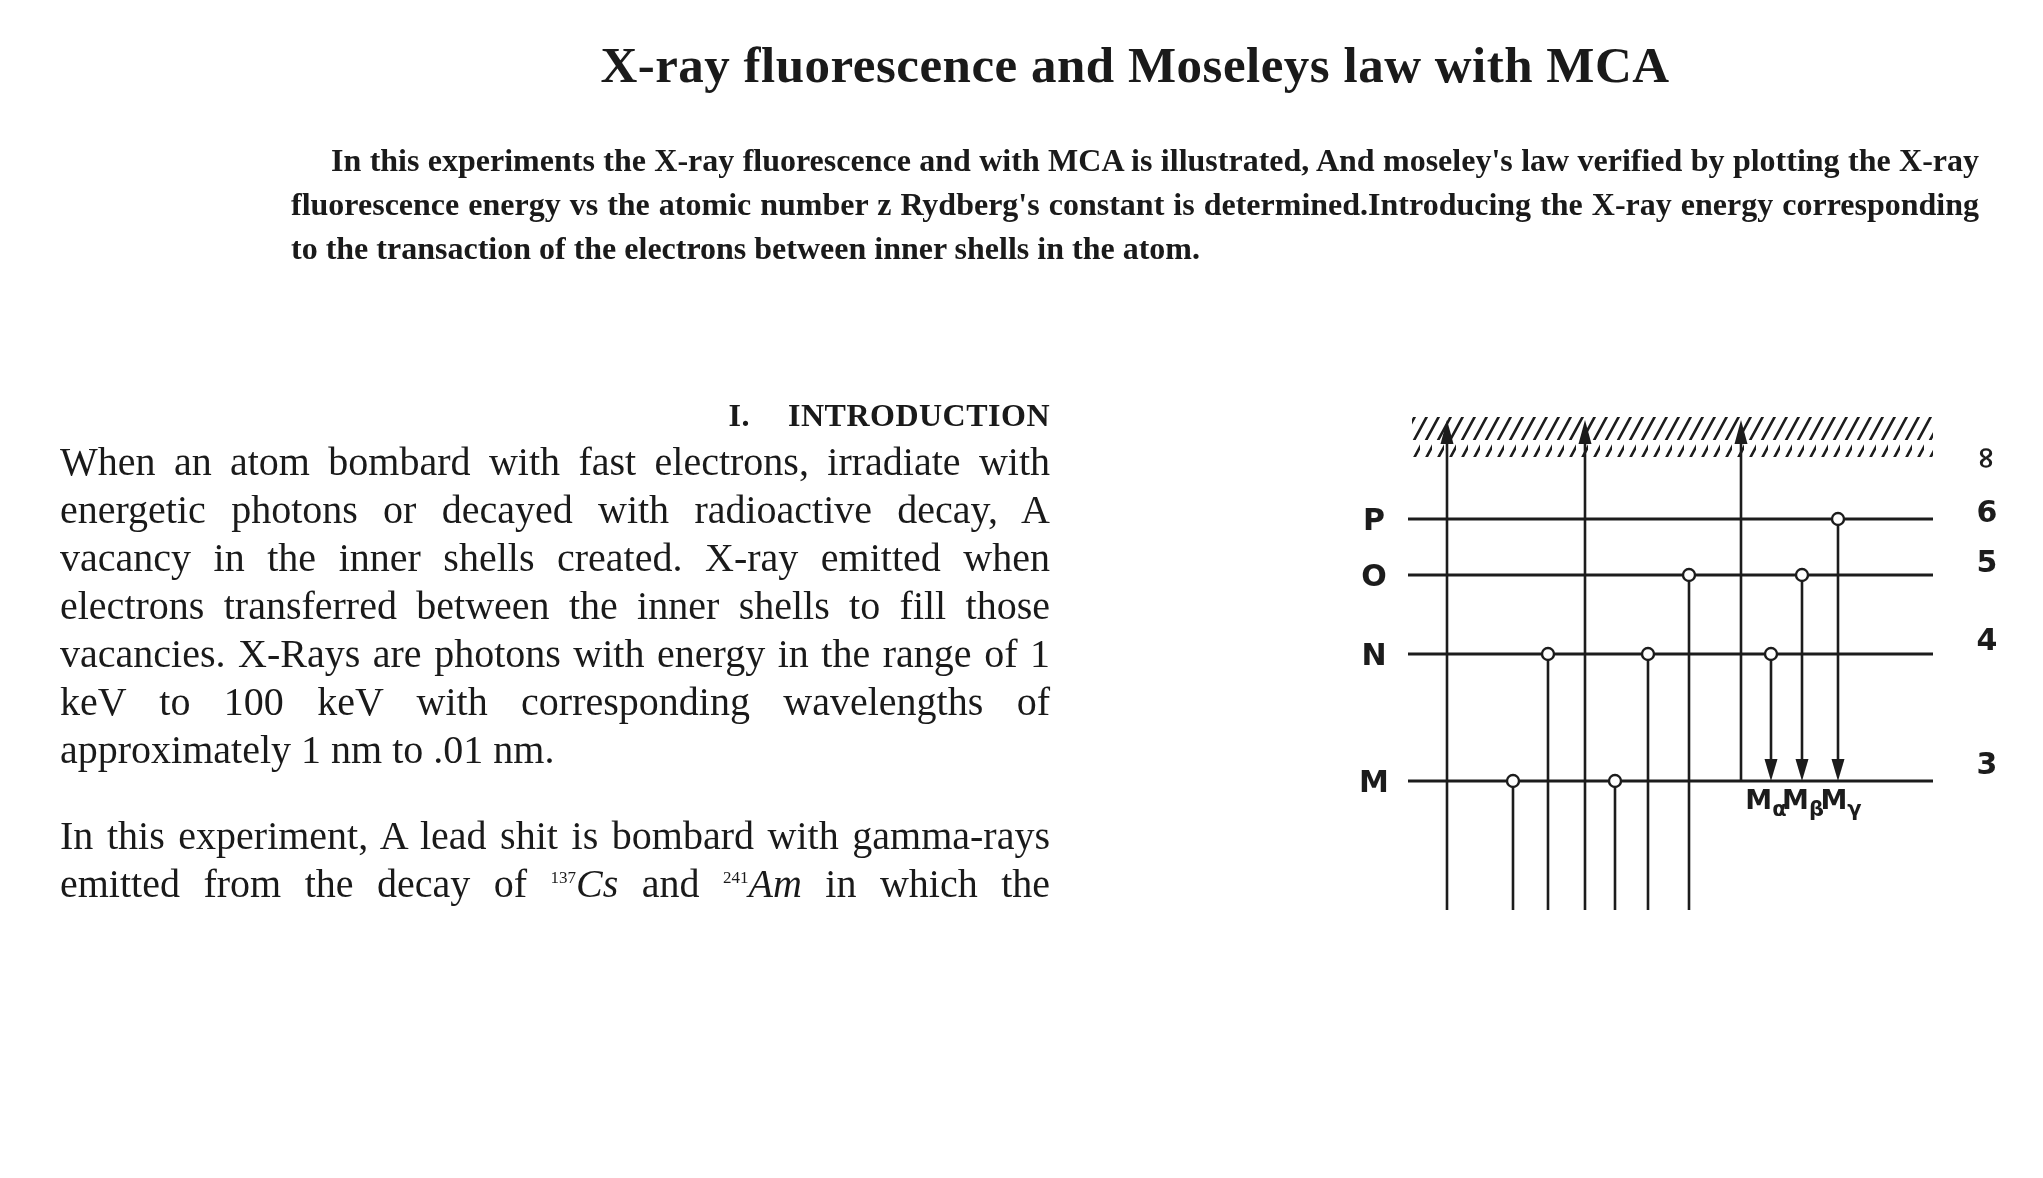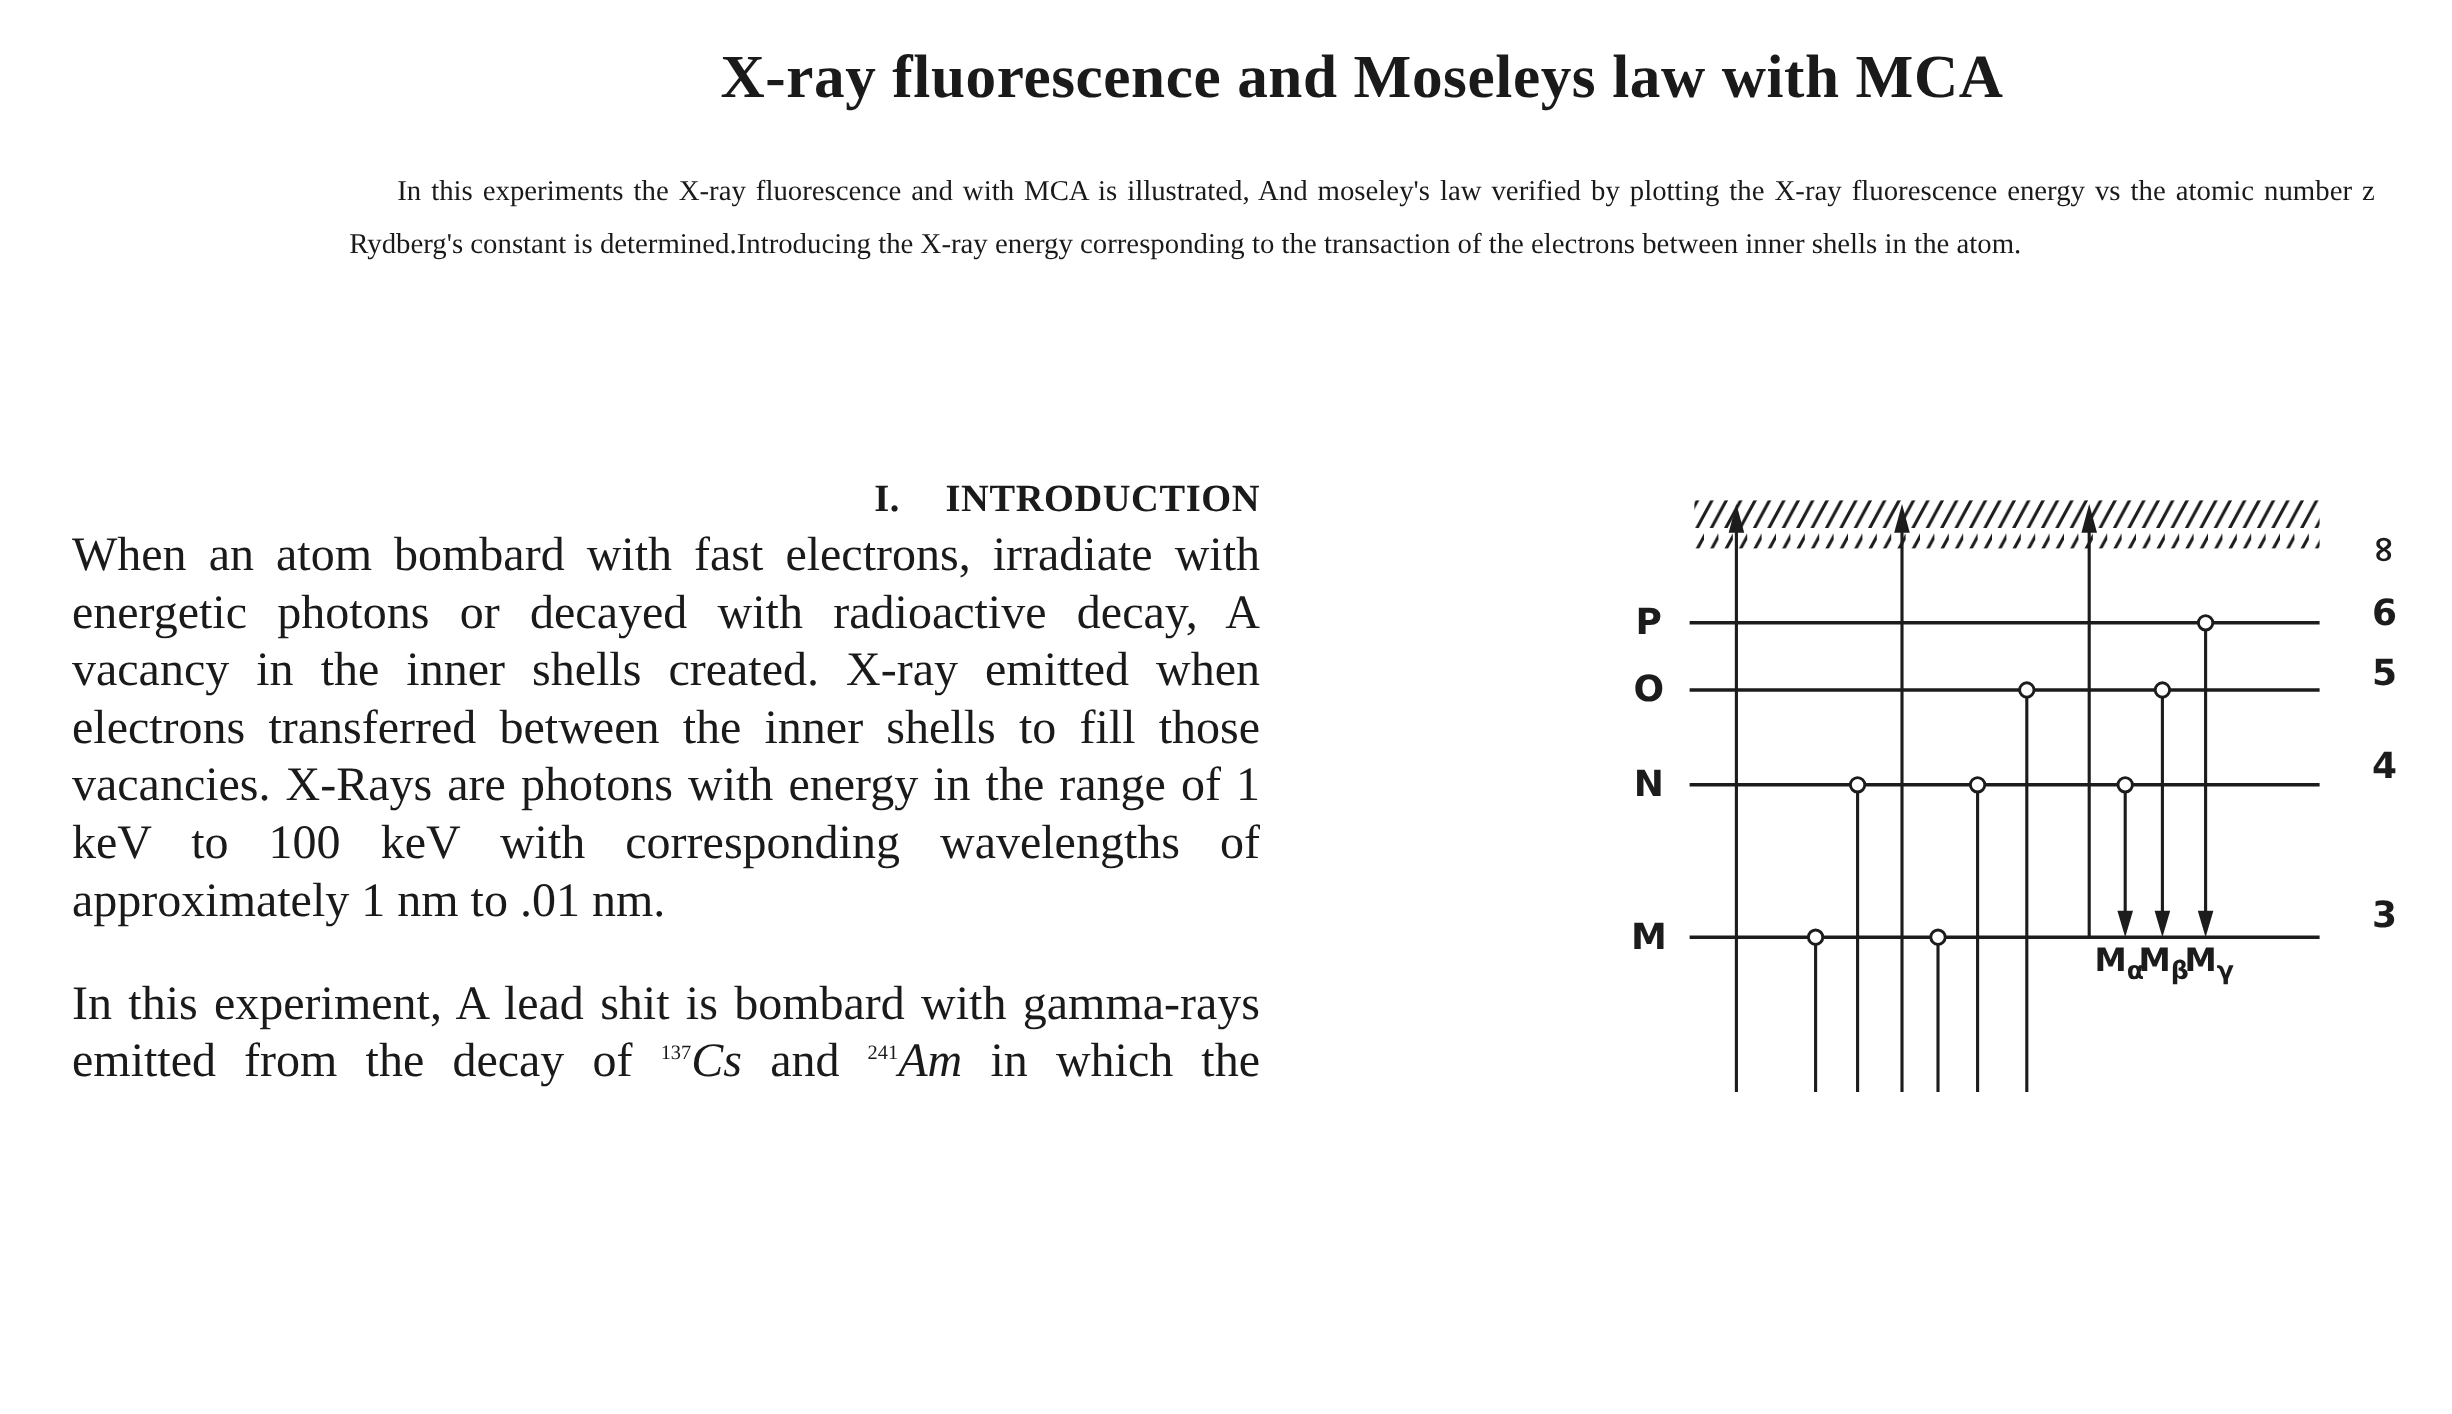--- a/index.html
+++ b/index.html
@@ -21,24 +21,25 @@
     text-align: center;
     font-size: 51px;
     font-weight: bold;
     letter-spacing: 0.5px;
   }
   .abstract {
     position: absolute;
     left: 291px;
     top: 138px;
     width: 1688px;
-    font-size: 24px;
+    font-size: 32px;
     line-height: 44px;
     text-align: justify;
     text-indent: 40px;
+    font-weight: bold;
   }
   .column-left {
     position: absolute;
     left: 60px;
     top: 392px;
     width: 990px;
   }
   .section-heading {
     font-size: 32px;
     line-height: 46px;

